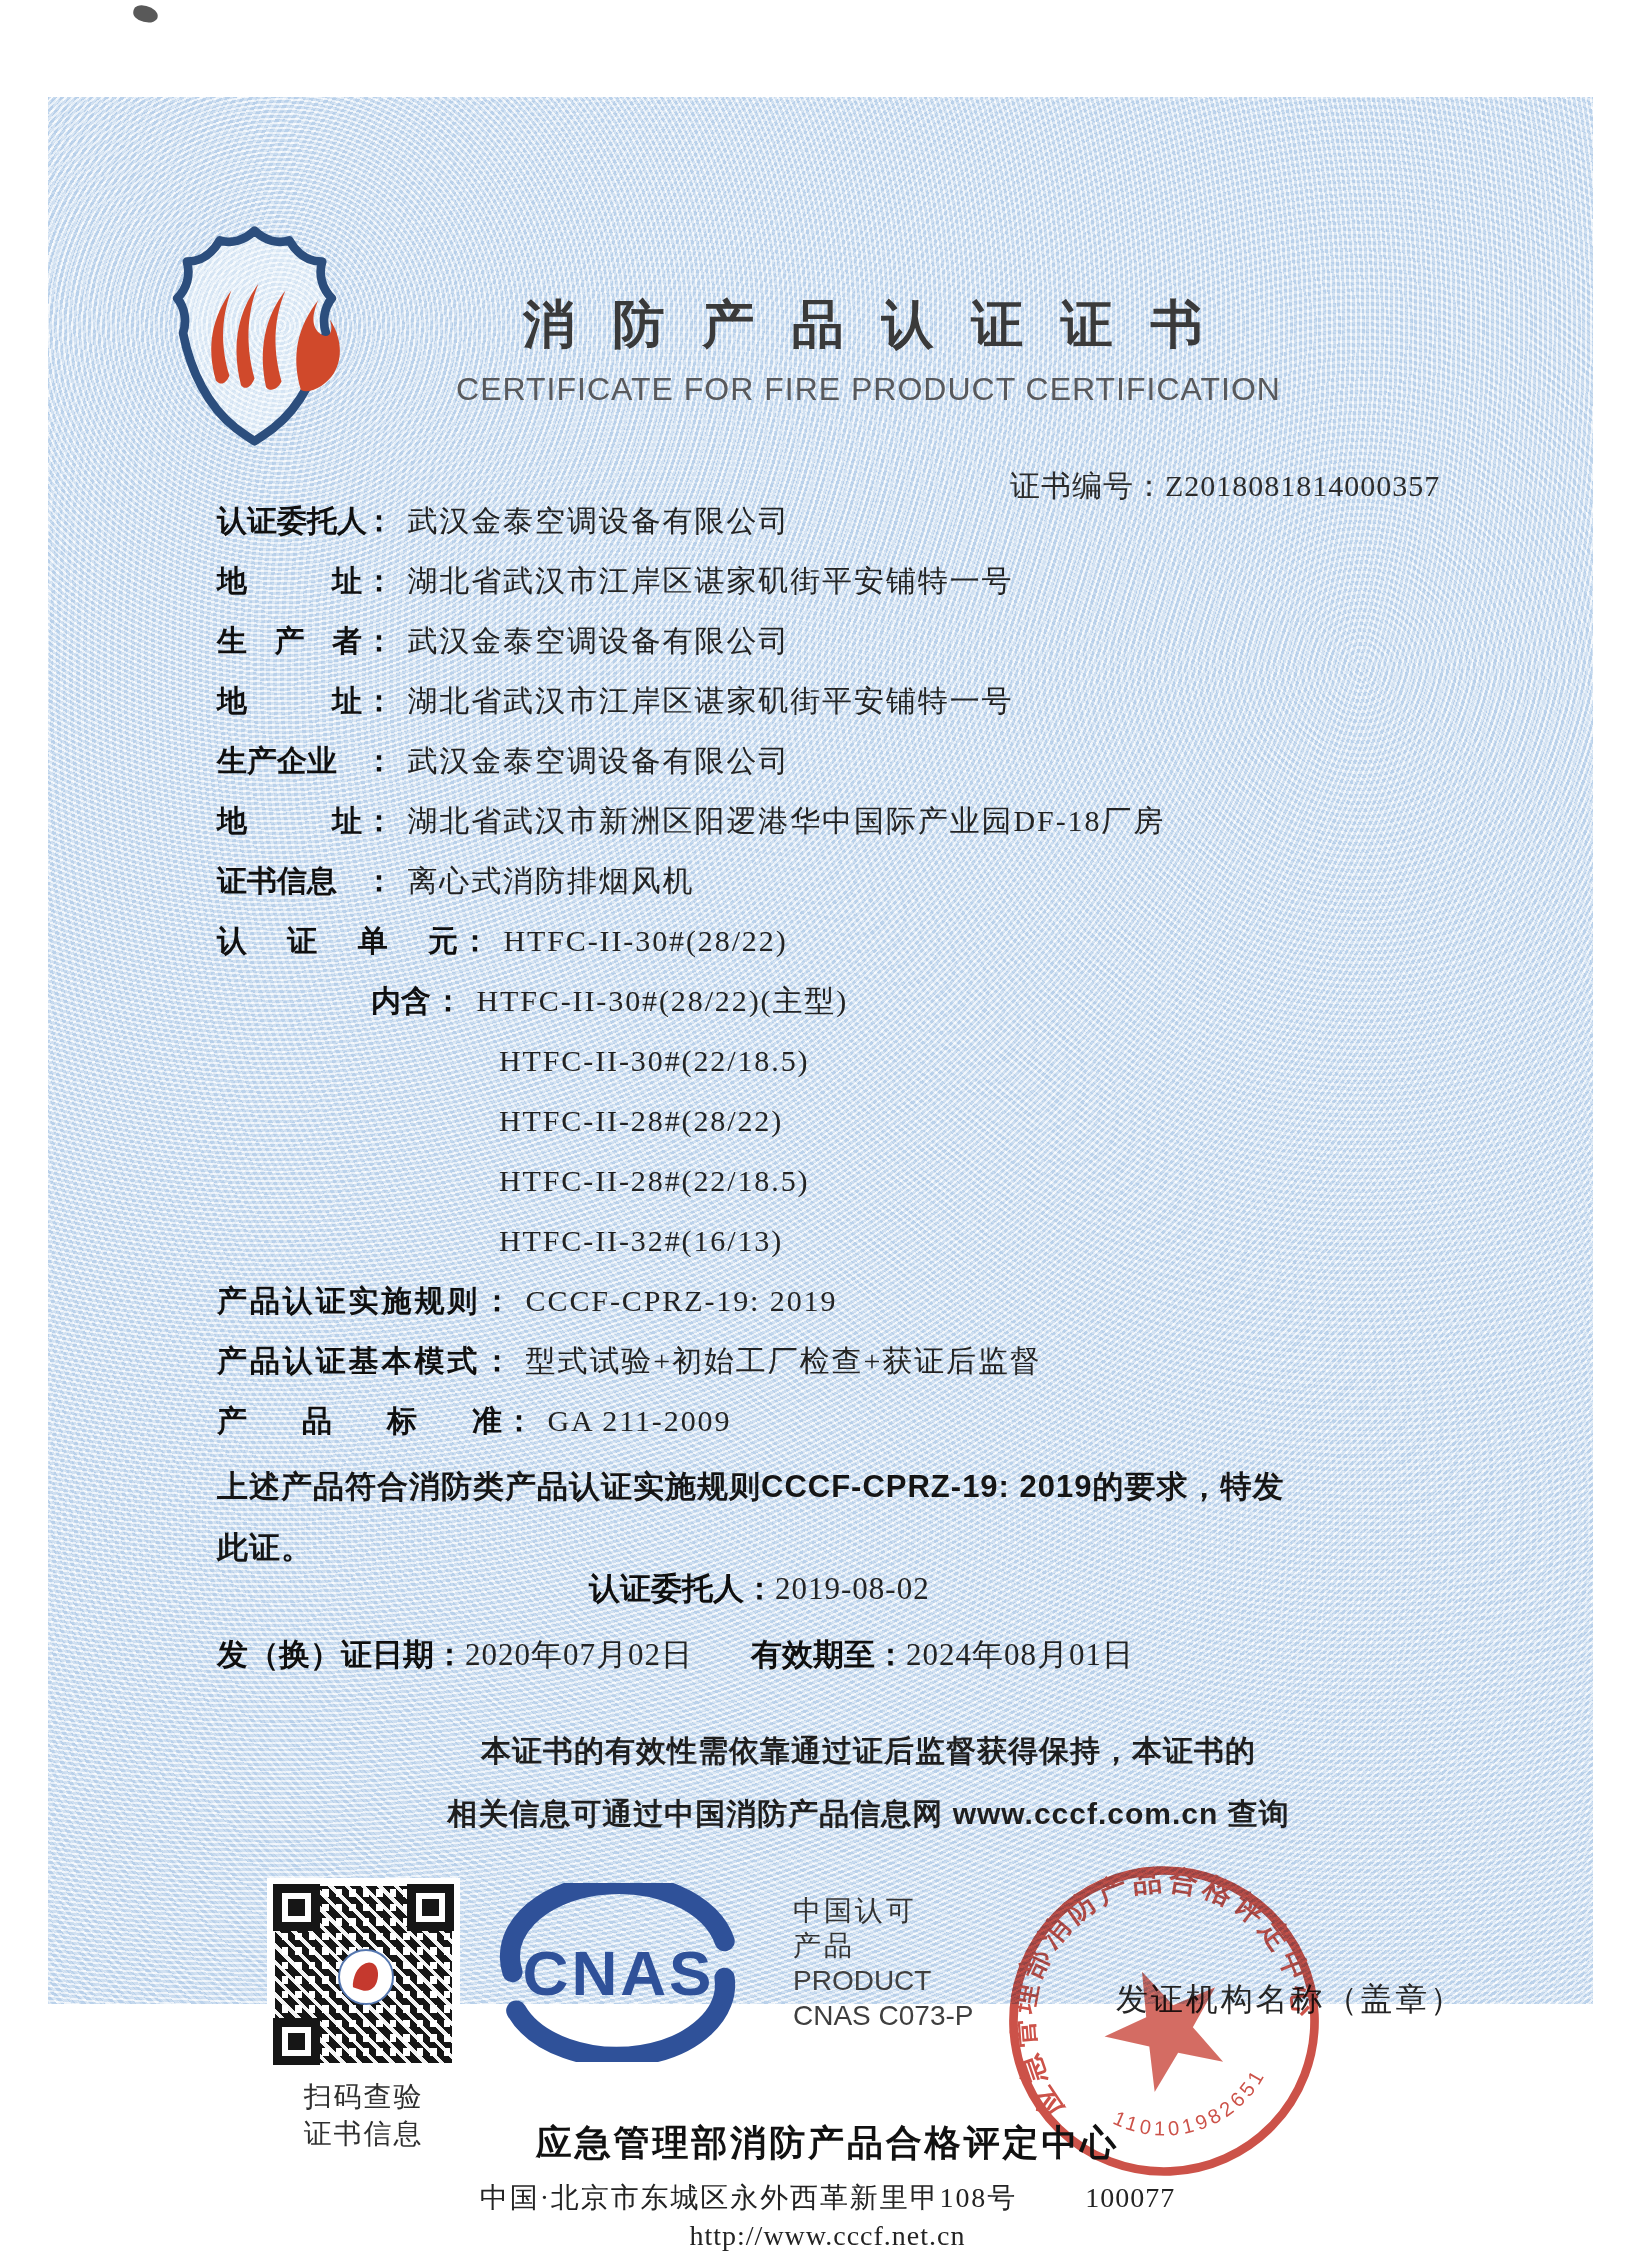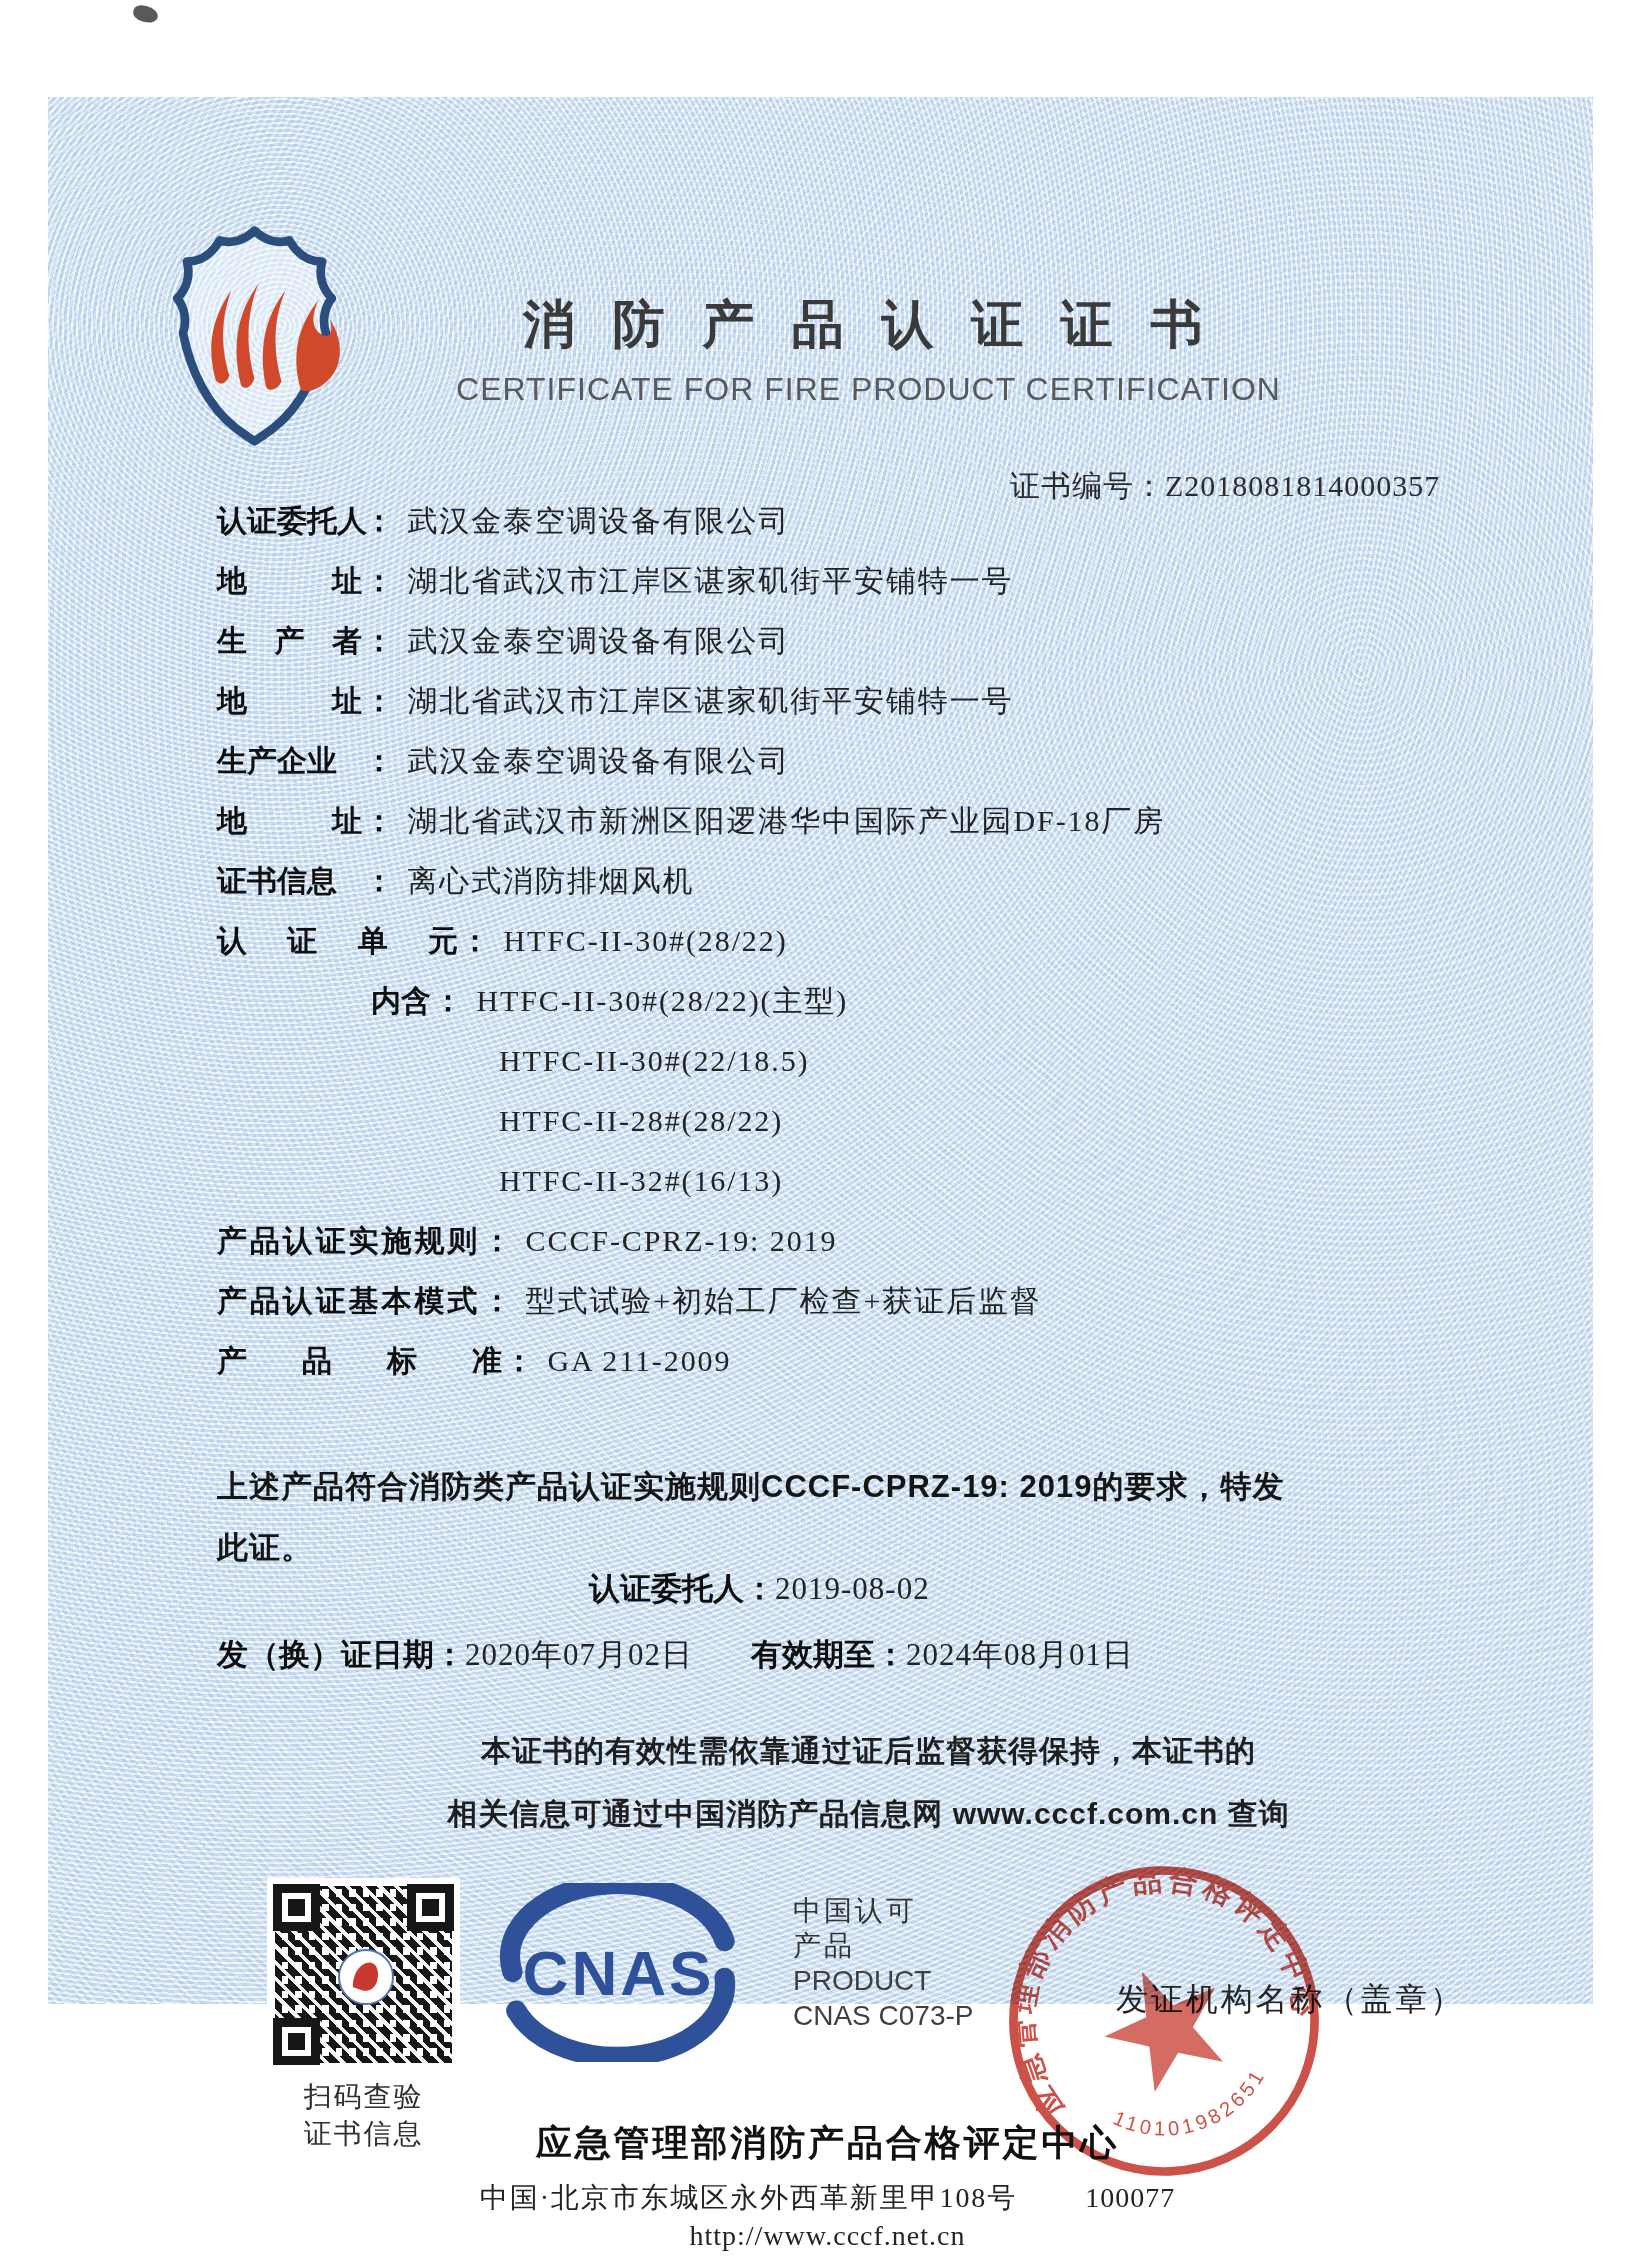--- a/index.html
+++ b/index.html
@@ -142,20 +142,23 @@
           <span class="cl">：</span>
           <span class="val">HTFC-II-30#(28/22)(主型)</span>
       </div>
       <div class="row">
         <span class="val ind292">HTFC-II-30#(22/18.5)</span>
       </div>
       <div class="row">
         <span class="val ind292">HTFC-II-28#(28/22)</span>
       </div>
       <div class="row">
+        <span class="val ind292">HTFC-II-28#(22/18.5)</span>
+      </div>
+      <div class="row">
         <span class="val ind292">HTFC-II-32#(16/13)</span>
       </div>
       <div class="row">
         <span class="lbl lglbl">产品认证实施规则</span>
           <span class="cl">：</span>
           <span class="val">CCCF-CPRZ-19: 2019</span>
       </div>
       <div class="row">
         <span class="lbl lglbl">产品认证基本模式</span>
           <span class="cl">：</span>

